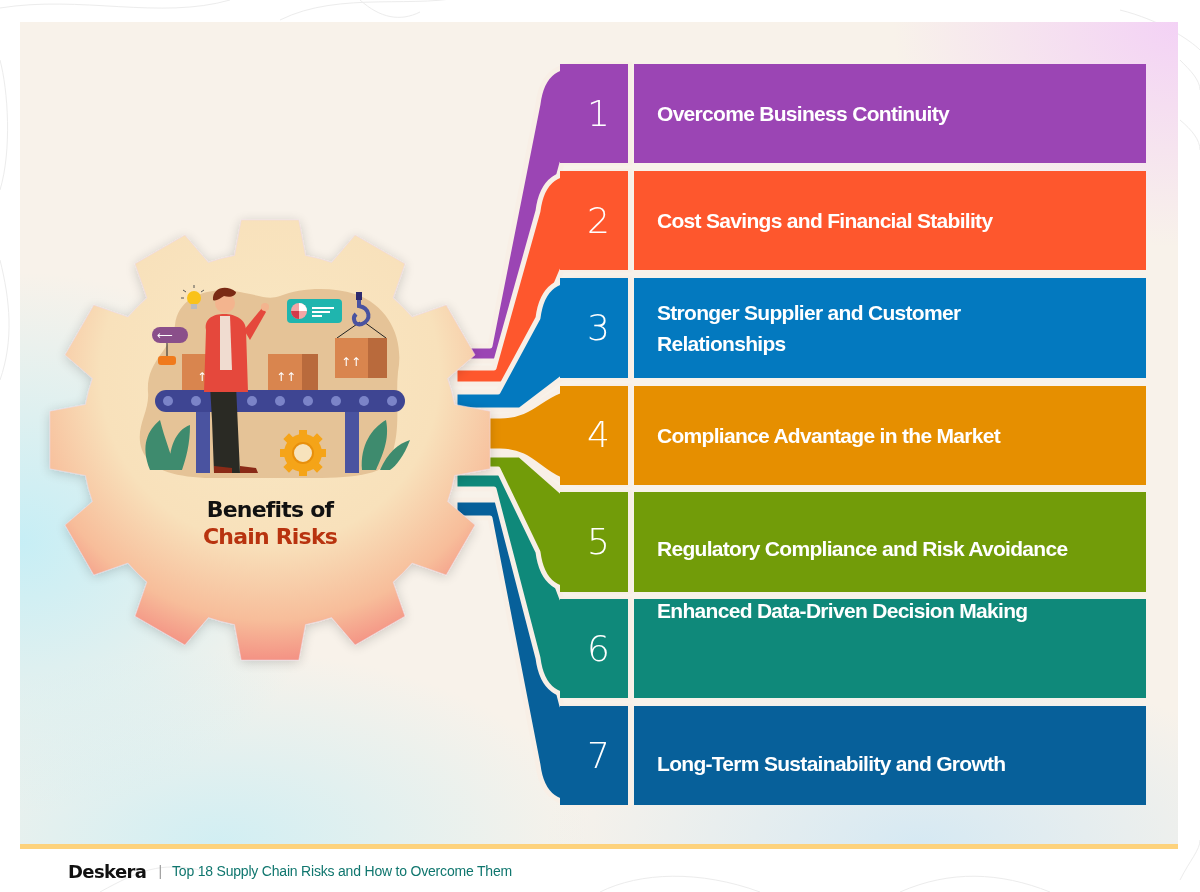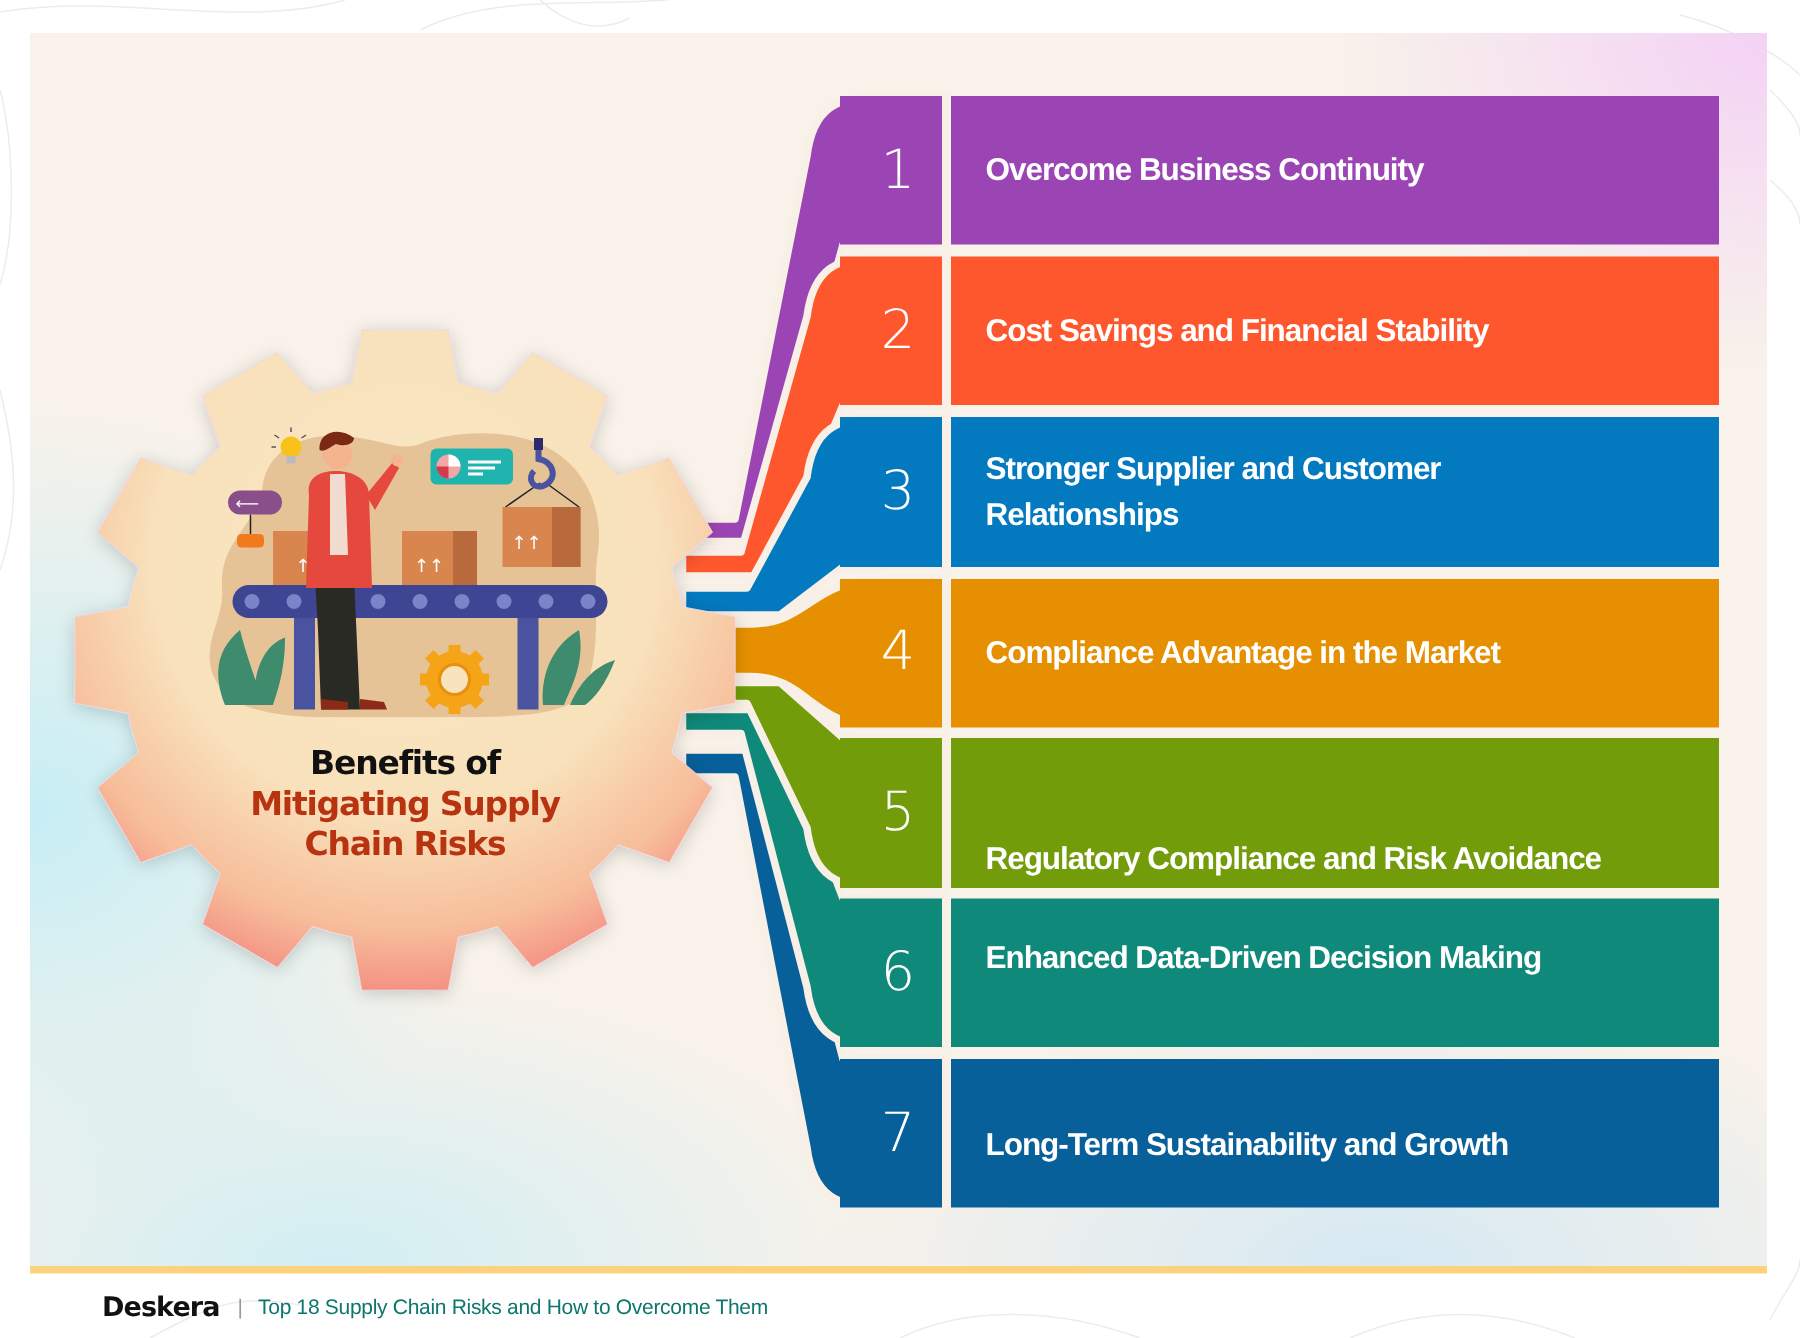--- a/index.html
+++ b/index.html
@@ -205,42 +205,41 @@
       <rect x="634" y="492" width="512" height="100" fill="#729c09"></rect>
       <rect x="560" y="599" width="68" height="99" fill="#0f897a"></rect>
       <rect x="634" y="599" width="512" height="99" fill="#0f897a"></rect>
       <rect x="560" y="706" width="68" height="99" fill="#07609a"></rect>
       <rect x="634" y="706" width="512" height="99" fill="#07609a"></rect>
     </g>
 </svg>
 
 <div class="title">
   <span class="l1">Benefits of</span>
-  <span class="l2">Mitigating Supply</span>
   <span class="l2">Chain Risks</span>
 </div>
 
 <div id="rowText">
   <div class="row-num" style="left:530px; top:94px;">1</div>
   <div class="row-text" style="top:64px; height:99px;">Overcome Business Continuity</div>
 
   <div class="row-num" style="left:530px; top:201px;">2</div>
   <div class="row-text" style="top:171px; height:99px;">Cost Savings and Financial Stability</div>
 
   <div class="row-num" style="left:530px; top:308px;">3</div>
   <div class="row-text" style="top:278px; height:100px; width:380px;">Stronger Supplier and Customer Relationships</div>
 
   <div class="row-num" style="left:530px; top:415px;">4</div>
   <div class="row-text" style="top:386px; height:99px;">Compliance Advantage in the Market</div>
 
   <div class="row-num" style="left:530px; top:522px;">5</div>
-  <div class="row-text" style="top:516px; height:112px;">Regulatory Compliance and Risk Avoidance</div>
+  <div class="row-text" style="top:492px; height:112px;">Regulatory Compliance and Risk Avoidance</div>
 
   <div class="row-num" style="left:530px; top:629px;">6</div>
-  <div class="row-text" style="top:599px; height:78px;">Enhanced Data-Driven Decision Making</div>
+  <div class="row-text" style="top:571px; height:78px;">Enhanced Data-Driven Decision Making</div>
 
   <div class="row-num" style="left:530px; top:736px;">7</div>
   <div class="row-text" style="top:706px; height:114px;">Long-Term Sustainability and Growth</div>
 </div>
 
 <div class="footer">
   <span class="logo">Deskera</span>
   <span class="sep">|</span>
   <span class="footer-text">Top 18 Supply Chain Risks and How to Overcome Them</span>
 </div>

